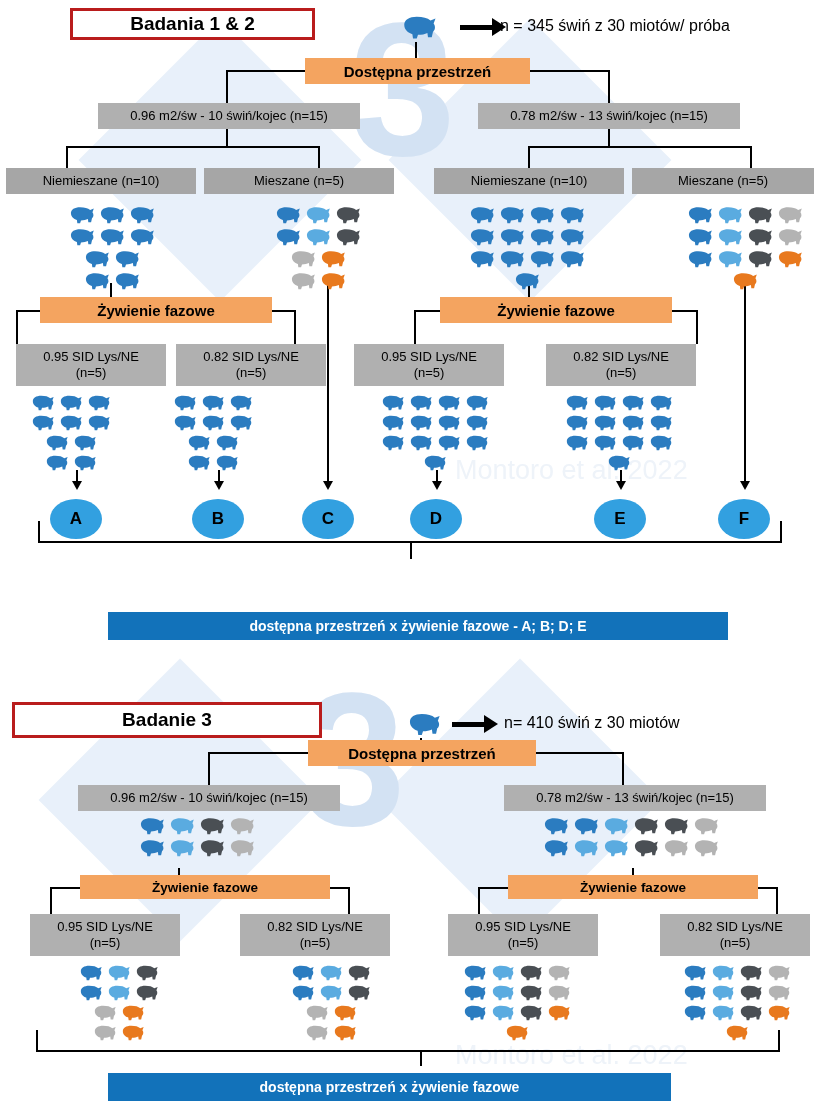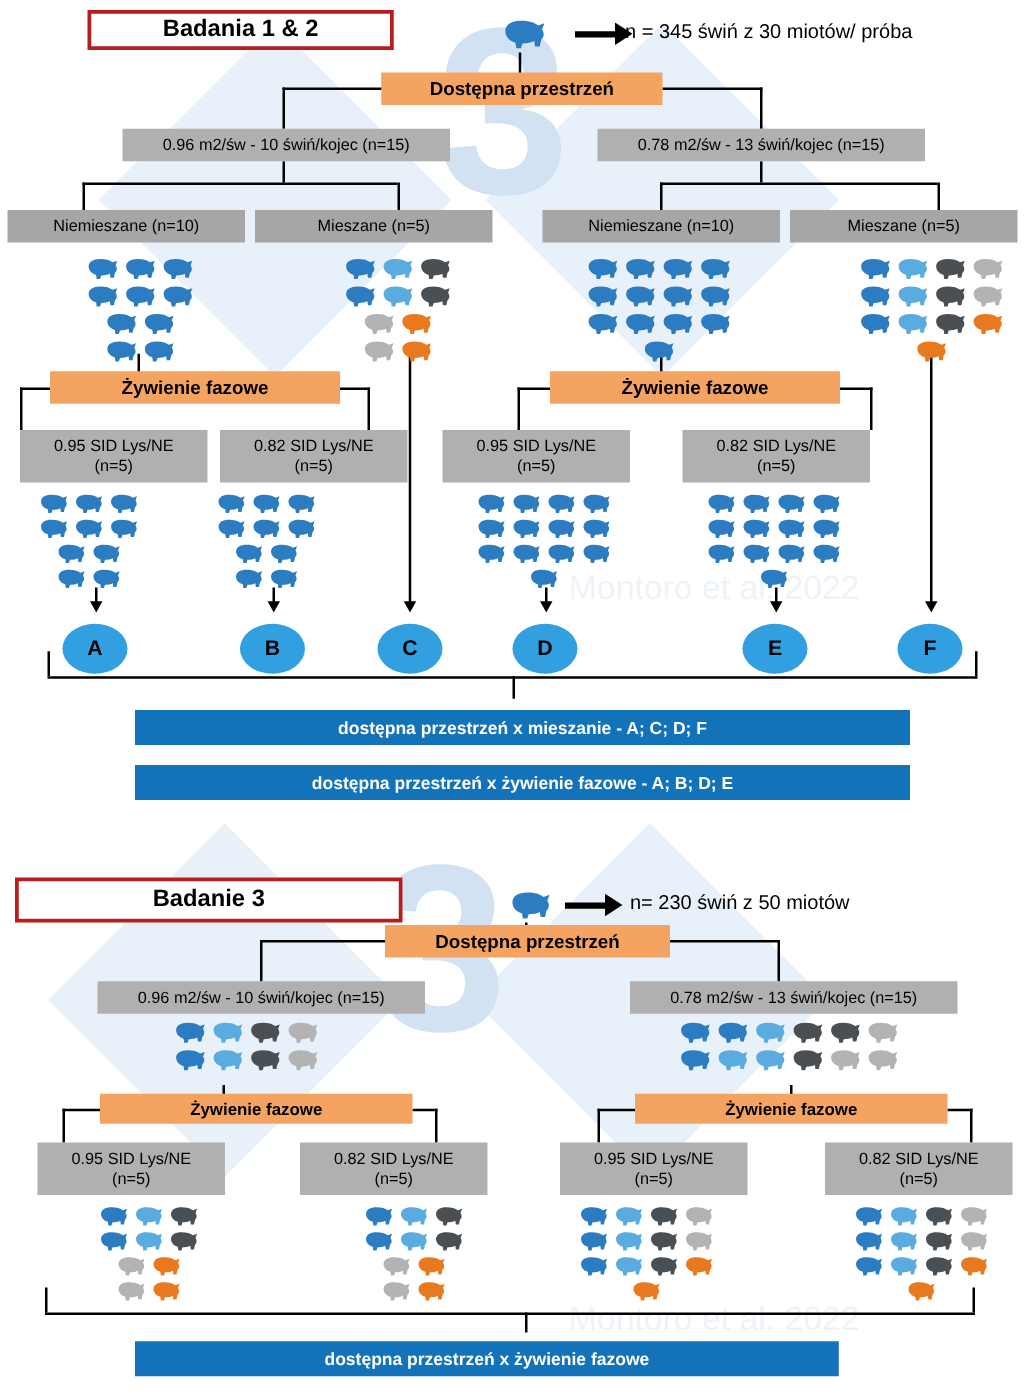--- a/index.html
+++ b/index.html
@@ -584,31 +584,30 @@
   <div class="circle" style="left:302px;top:499px;width:52px;height:40px;">C</div>
   <div class="circle" style="left:410px;top:499px;width:52px;height:40px;">D</div>
   <div class="circle" style="left:594px;top:499px;width:52px;height:40px;">E</div>
   <div class="circle" style="left:718px;top:499px;width:52px;height:40px;">F</div>
 
   <div class="ln h" style="left:38px;top:541px;width:744px;"></div>
   <div class="ln v" style="left:38px;top:521px;height:20px;"></div>
   <div class="ln v" style="left:780px;top:521px;height:20px;"></div>
   <div class="ln v" style="left:410px;top:541px;height:18px;"></div>
 
-  <div class="blue-bar" style="left:108px;top:568px;width:620px;height:28px;">dostępna przestrzeń x mieszanie - A; C; D; F</div>
   <div class="blue-bar" style="left:108px;top:612px;width:620px;height:28px;">dostępna przestrzeń x żywienie fazowe - A; B; D; E</div>
 
   <div class="title-box" style="left:12px;top:702px;width:310px;height:36px;">Badanie 3</div>
 
   <svg class="abs" style="left:404px;top:708px;" width="38" height="30" viewBox="0 0 64 48">
     <path fill="#2b7cc0" d="M10 22 C10 14 18 9 30 9 C40 9 47 11 52 15 L60 12 L57 20 C60 24 60 30 56 33 L54 42 L48 42 L47 35 C43 37 38 38 32 38 L30 44 L24 44 L23 37 C16 35 10 30 10 22 Z"></path>
   </svg>
   <div class="ln h" style="left:452px;top:722px;width:36px;height:5px;"></div>
   <div class="arrow-right" style="left:484px;top:715px;"></div>
-  <div class="note" style="left:504px;top:714px;">n= 230 świń z 50 miotów</div>
+  <div class="note" style="left:504px;top:714px;">n= 410 świń z 30 miotów</div>
 
   <div class="ln v" style="left:420px;top:738px;height:18px;"></div>
 
   <div class="orange-box" style="left:308px;top:740px;width:228px;height:26px;">Dostępna przestrzeń</div>
 
   <div class="ln h" style="left:208px;top:752px;width:100px;"></div>
   <div class="ln h" style="left:536px;top:752px;width:88px;"></div>
   <div class="ln v" style="left:208px;top:752px;height:33px;"></div>
   <div class="ln v" style="left:622px;top:752px;height:33px;"></div>
 

